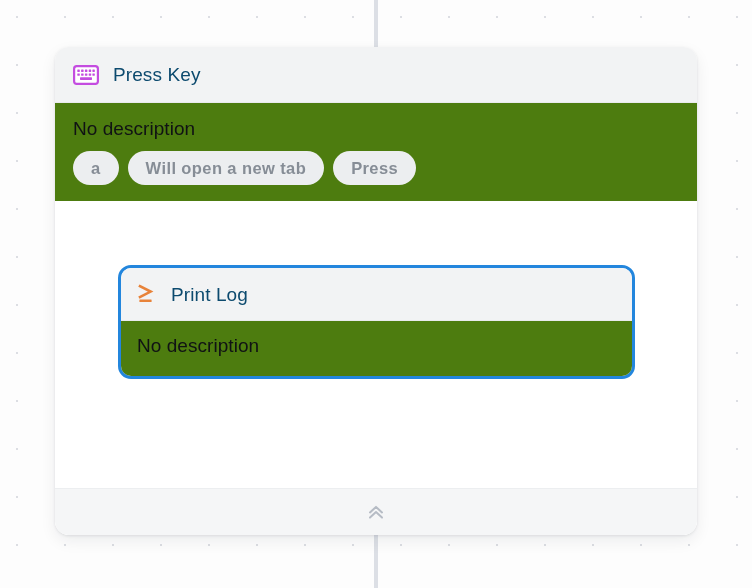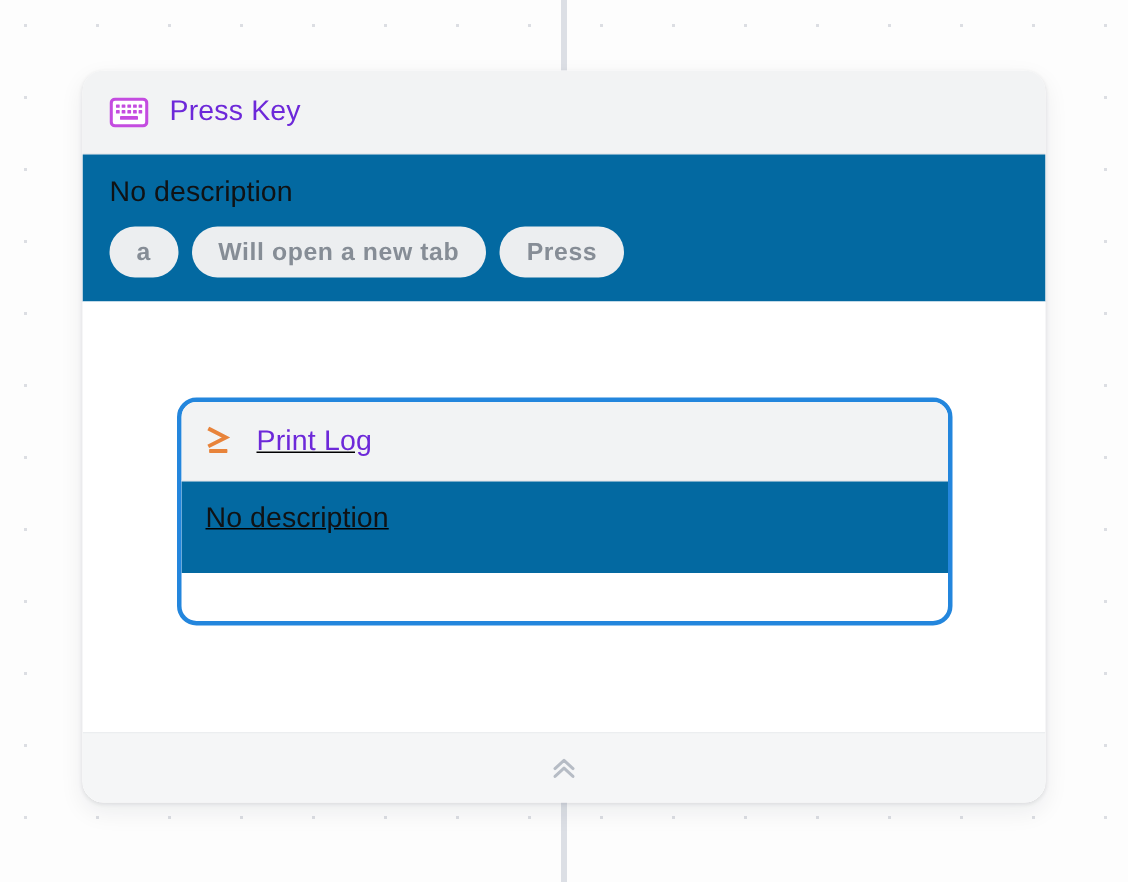--- a/index.html
+++ b/index.html
@@ -61,27 +61,27 @@
     display: flex;
     align-items: center;
     gap: 14px;
     padding: 0 18px;
     flex: 0 0 auto;
   }
   #outer-card > .card-header { height: 55px; }
 
   .card-title {
     font-size: 19px;
-    color: #6d28d9;
+    color: #0c4a6e;
     letter-spacing: 0.1px;
     line-height: 1;
   }
 
   .card-body {
-    background: #0369a1;
+    background: #4d7c0f;
     padding: 14px 18px 16px 18px;
     flex: 0 0 auto;
   }
 
   .desc {
     font-size: 19px;
     color: #101214;
     line-height: 1.25;
     margin: 0 0 10px 0;
     letter-spacing: 0.05px;
@@ -128,30 +128,29 @@
     justify-content: center;
     cursor: pointer;
   }
 
   
   #nested-card {
     position: absolute;
     left: 118px;
     top: 265px;
     width: 517px;
-    height: 152px;
+    height: 114px;
     background: #ffffff;
     border: 3px solid #2386dd;
     border-radius: 13px;
     box-sizing: border-box;
     z-index: 5;
     overflow: hidden;
     display: flex;
     flex-direction: column;
-    text-decoration: underline;
   }
   #nested-card > .card-header { height: 52px; padding: 0 16px; }
   #nested-card .card-title { font-size: 19px; }
   #nested-card .card-body { padding: 13px 16px 14px 16px; }
 
   
   .icon-wrap {
     display: inline-flex;
     align-items: center;
     justify-content: center;

